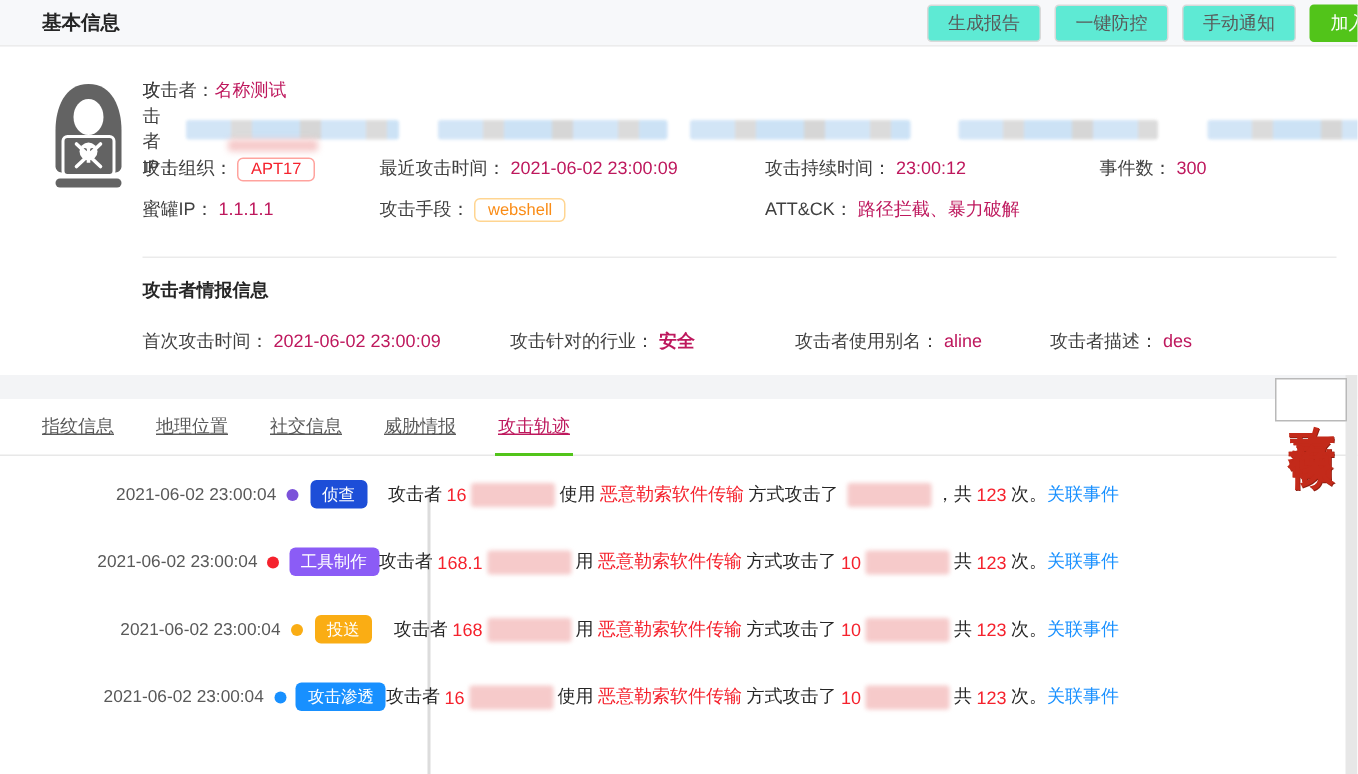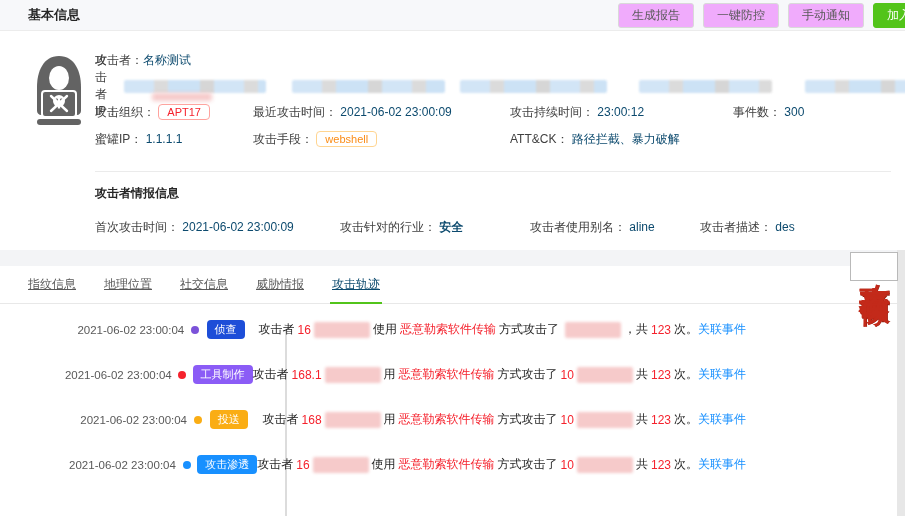--- a/index.html
+++ b/index.html
@@ -5,31 +5,31 @@
   * { margin:0; padding:0; box-sizing:border-box; }
   html,body { width:905px; height:516px; overflow:hidden; background:#fff;
     font-family:"Liberation Sans","DejaVu Sans",sans-serif; font-size:12px; color:#262626; }
   .page { position:relative; width:905px; height:516px; background:#fff; }
 
   
   .topbar { height:31px; background:#f7f8fa; border-bottom:1px solid #ececec;
     display:flex; align-items:center; padding-left:28px; }
   .topbar-title { font-weight:bold; font-size:13px; color:#262626; }
   .topbar-actions { margin-left:auto; display:flex; gap:9px; align-items:center; }
-  .btn { font-size:12px; color:#595959; background:#f0abfc; border:1px solid #d9d9d9;
+  .btn { font-size:12px; color:#595959; background:#5eead4; border:1px solid #d9d9d9;
     border-radius:3px; padding:3px 13px; white-space:nowrap; cursor:pointer; }
   .btn.primary { background:#52c41a; border-color:#52c41a; color:#fff; margin-right:-56px; }
 
   
   .profile { position:relative; padding:16px 0 10px 95px; }
   .avatar { position:absolute; left:28px; top:22px; width:62px; height:82px; }
   .p-row { display:flex; align-items:center; height:26px; }
   .p-grid { display:grid; grid-template-columns:158px 257px 223px auto; align-items:center; height:27px; }
   .lbl { color:#404040; }
-  .val { color:#0c4a6e; }
+  .val { color:#be185d; }
   .tag-red { color:#f5222d; border:1px solid #ffa39e; border-radius:4px; padding:1px 8px;
     font-size:11px; background:#fff; }
   .tag-orange { color:#fa8c16; border:1px solid #ffd591; border-radius:4px; padding:1px 8px;
     font-size:11px; background:#fff; }
   .ip-redactions { display:flex; align-items:center; gap:0; margin-left:6px; position:relative; }
   .seg { height:13px; border-radius:2px; filter:blur(1px); opacity:.92;
     background:repeating-linear-gradient(90deg,#cfe3f6 0 30px,#d9d9d9 30px 44px,#c8e0f5 44px 76px,#d3d3d3 76px 90px); }
   .seg1 { width:142px; margin-right:26px; }
   .seg2 { width:153px; margin-right:15px; }
   .seg3 { width:147px; margin-right:32px; }
@@ -43,21 +43,21 @@
   .intel-title { font-weight:bold; color:#262626; margin-bottom:12px; }
   .i-grid { display:grid; grid-template-columns:245px 190px 170px auto; align-items:center; height:26px; }
   .flag { display:inline-block; vertical-align:-2px; margin-right:3px; }
 
   
   .band { height:16px; background:#f3f4f6; margin-top:10px; }
 
   
   .tabs { display:flex; gap:24px; padding-left:26px; border-bottom:1px solid #e8e8e8; background:#fff; }
   .tab { padding:10px 2px 9px; color:#595959; cursor:pointer; border-bottom:2px solid transparent; margin-bottom:-1px;text-decoration:underline; }
-  .tab.active { color:#0c4a6e; border-bottom-color:#52c41a; }
+  .tab.active { color:#be185d; border-bottom-color:#52c41a; }
 
   
   .timeline { position:relative; padding:3px 0 6px; }
   .tl-line { position:absolute; left:285px; top:26px; width:2px; height:197px; background:#dcdcdc; }
   .tl-row { display:flex; align-items:center; height:45px; width:746px; position:relative; }
   .tl-time { width:255px; text-align:right; color:#595959; font-size:11.5px; white-space:nowrap; }
   .tl-dotwrap { width:31px; display:flex; justify-content:center; position:relative; z-index:2; }
   .tl-dot { width:8px; height:8px; border-radius:50%; background:#999; }
   .tl-badge-slot { width:72px; }
   .tl-badge { display:inline-block; color:#fff; font-size:11px; padding:2px 8px; border-radius:4px; white-space:nowrap; }

